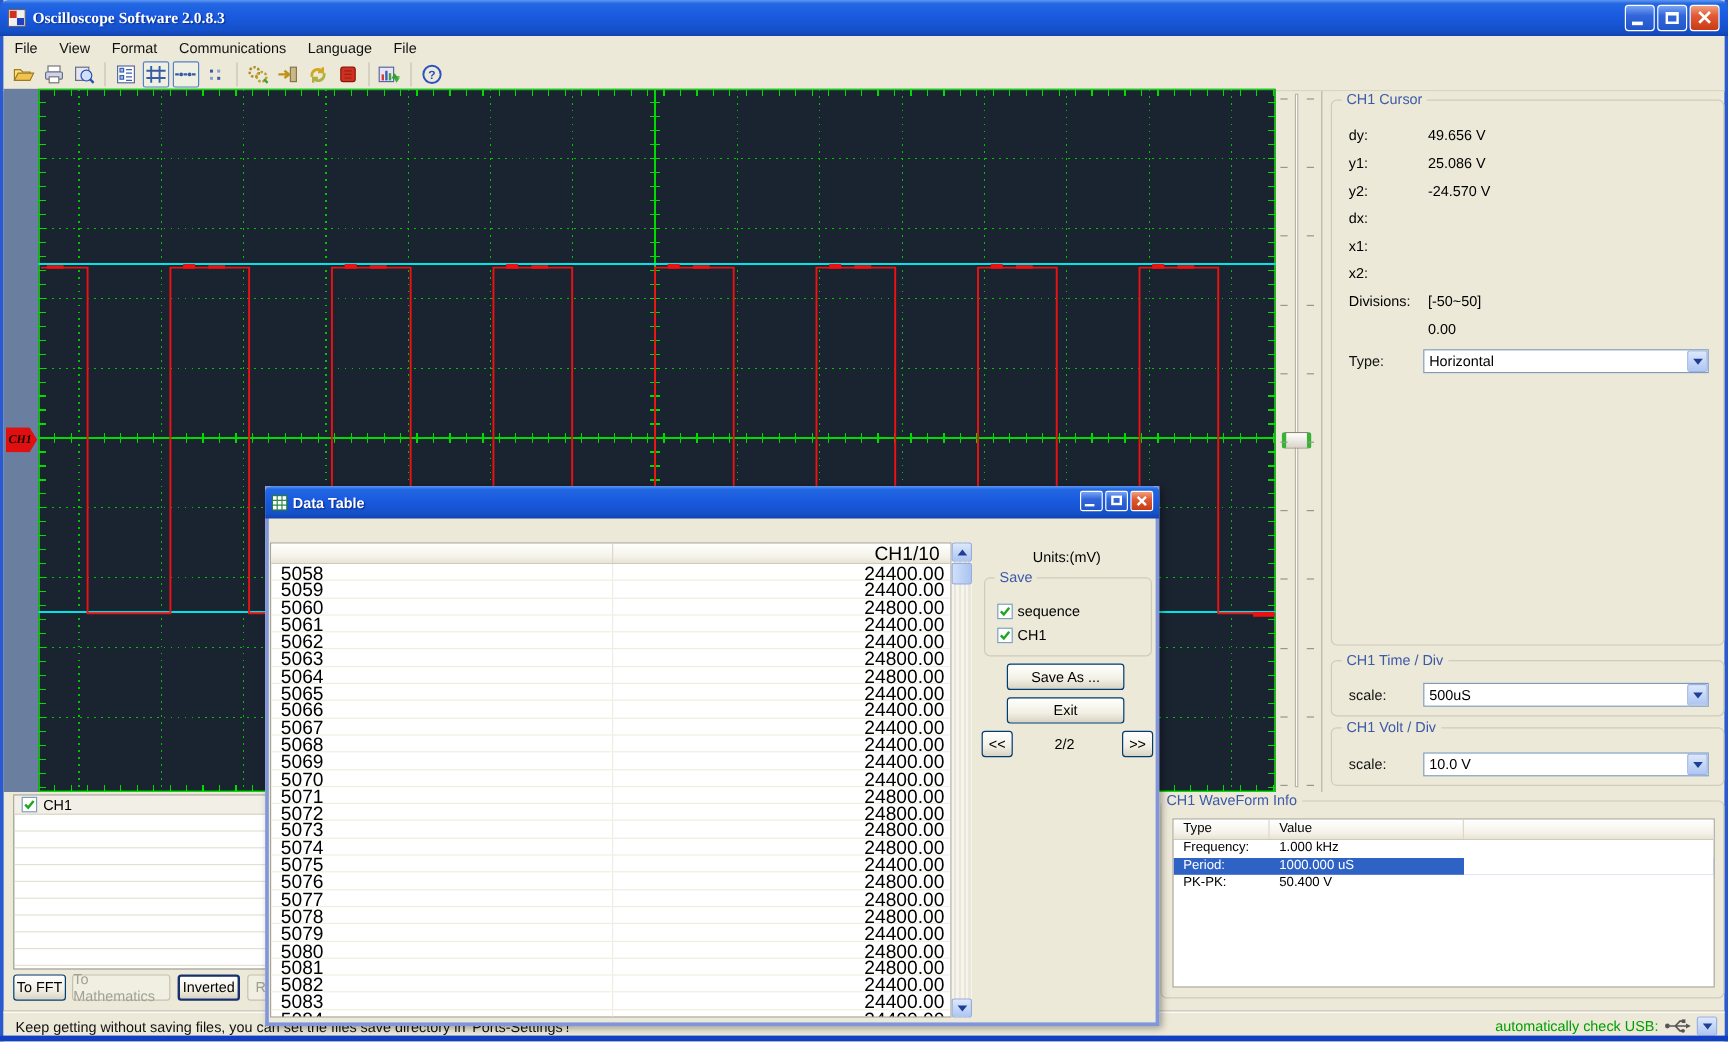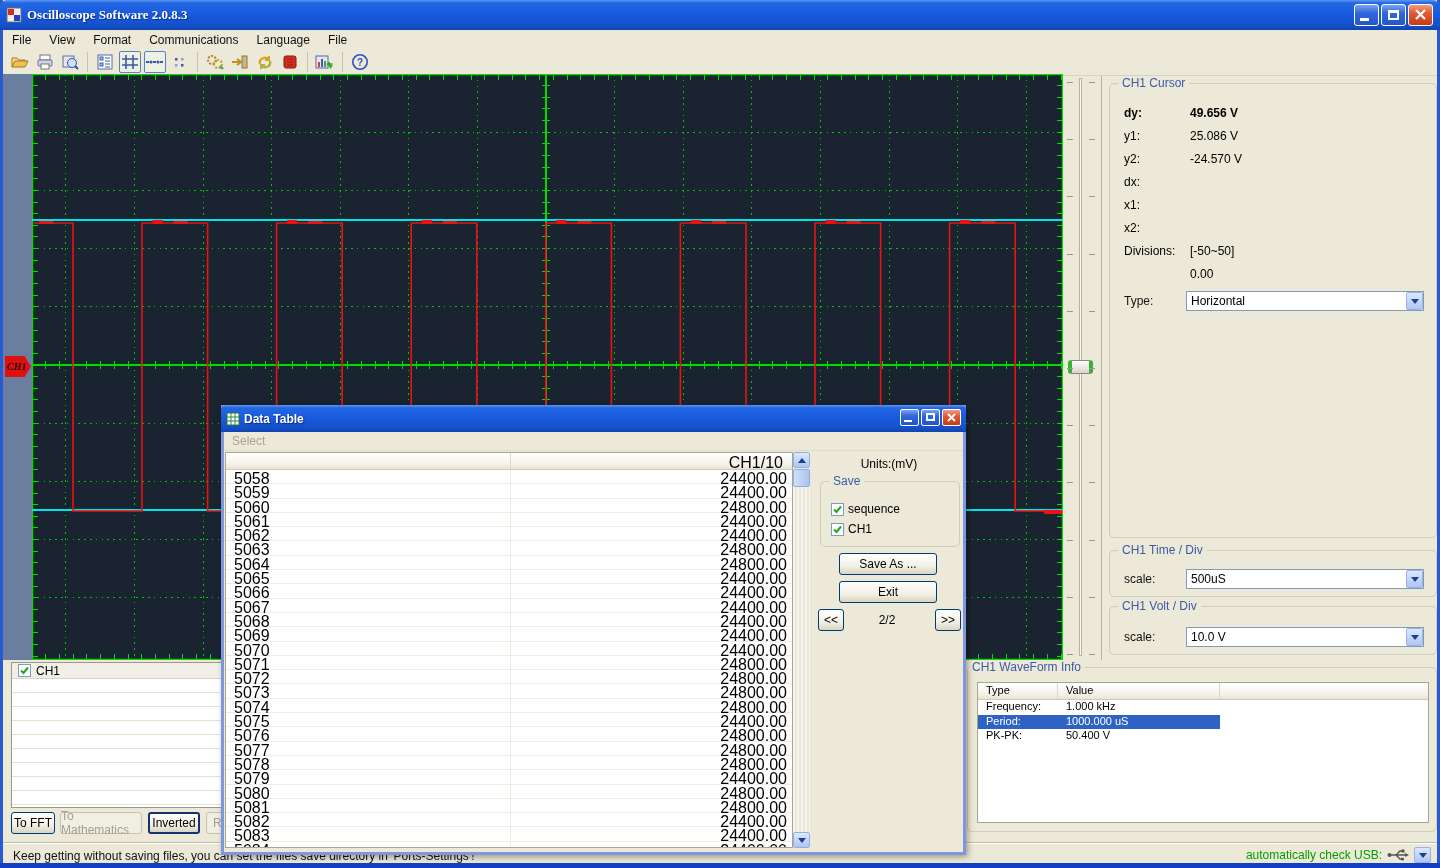--- a/index.html
+++ b/index.html
@@ -711,21 +711,21 @@
       <div class="tickdash" style="left: 2px; top: 520.8px;"></div>
       <div class="tickdash" style="left: 24px; top: 520.8px;"></div>
       <div class="tickdash" style="left: 2px; top: 578px;"></div>
       <div class="tickdash" style="left: 24px; top: 578px;"></div>
     </div>
   <div class="abs vsep"></div>
 
   <div class="abs gbox" style="left:1106px; top:83px; width:328px; height:455px;">
     <span class="cap">CH1 Cursor</span>
     <div id="cursor-rows">
-        <div style="position: absolute; left: 14px; top: 22px; width: 300px; display: flex; font-weight: bold;">
+        <div style="position: absolute; left: 14px; top: 22px; width: 300px; display: flex;">
           <span style="width: 66px;">dy:</span>
           <span>49.656 V</span>
         </div>
         <div style="position: absolute; left: 14px; top: 45px; width: 300px; display: flex;">
           <span style="width: 66px;">y1:</span>
           <span>25.086 V</span>
         </div>
         <div style="position: absolute; left: 14px; top: 68px; width: 300px; display: flex;">
           <span style="width: 66px;">y2:</span>
           <span>-24.570 V</span>
@@ -898,23 +898,20 @@
           </div>
         <div class="dbtn">
             <span class="glyph-max"></span>
           </div>
         <div class="dbtn close">
           <svg width="17" height="15" viewBox="0 0 17 15">
               <path d="M5 4 L12 11 M12 4 L5 11" stroke="#fff" stroke-width="2"></path>
             </svg>
         </div>
       </div>
-    </div>
-    <div class="dlg-menu">
-      <span>Select</span>
     </div>
 
     <div class="dtable">
       <div class="lv-head hdr">
         <div style="width:285px;"></div>
         <div style="width:280px; text-align:right; border-right:none;">CH1/10</div>
       </div>
       <div id="dt-rows">
           <div class="drow">
             <div class="c1">5058</div>

